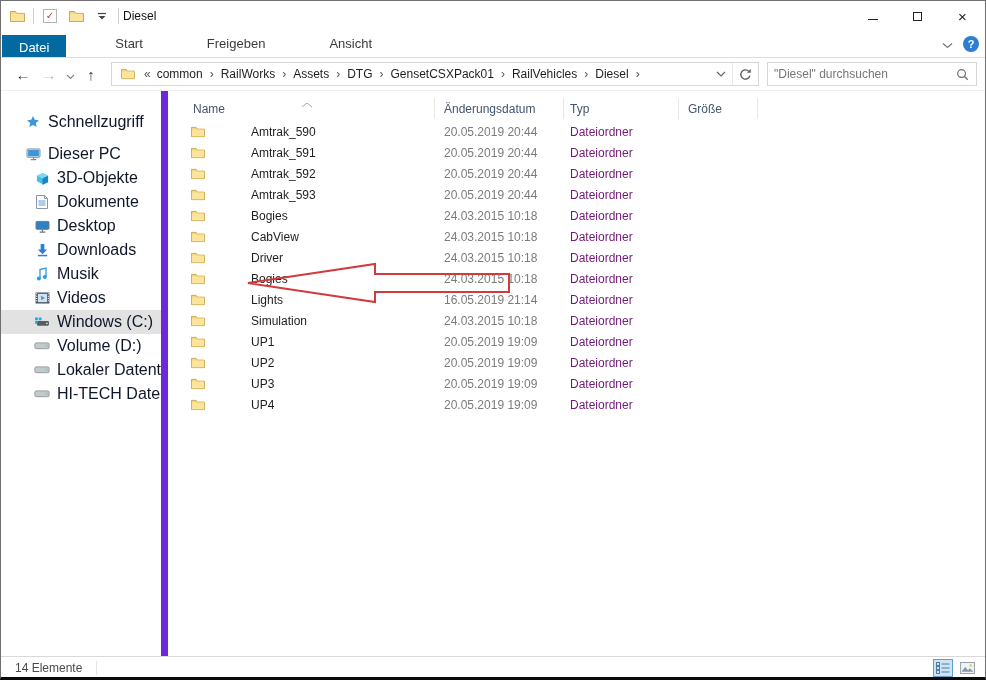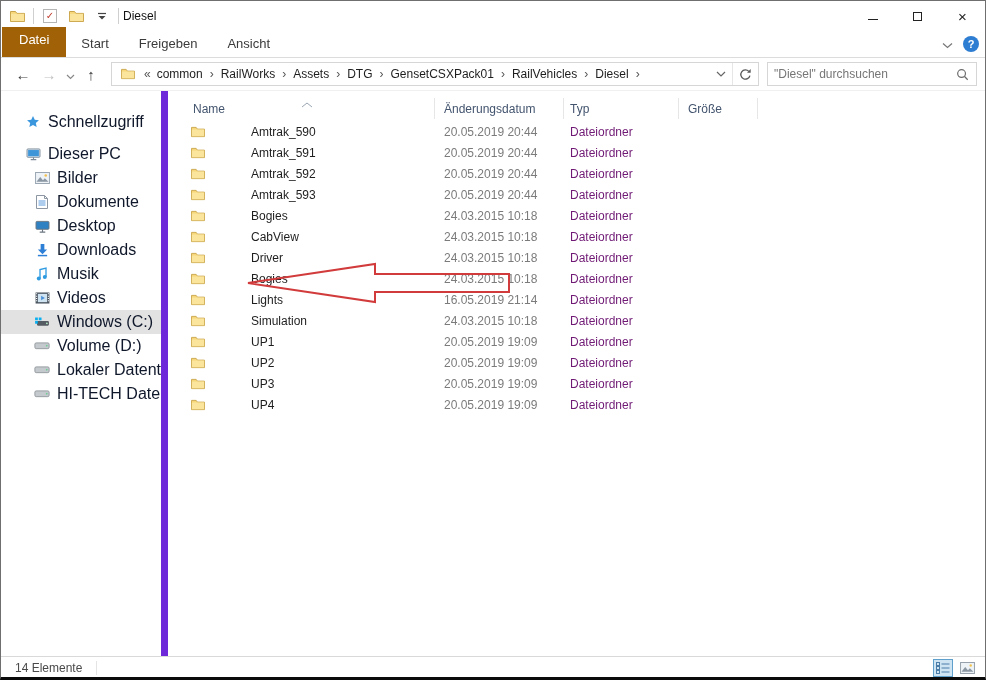--- a/index.html
+++ b/index.html
@@ -15,22 +15,22 @@
   .chkicon { width:14px; height:14px; border:1px solid #b5b5b5; background:#fff; color:#c0392b; font-size:10px; line-height:12px; text-align:center; }
   .qat-drop svg { display:block; }
   .win-title { font-size:12px; color:#111; margin-left:4px; }
   .win-ctrls { margin-left:auto; display:flex; height:30px; }
   .wbtn { width:45px; height:30px; display:flex; align-items:center; justify-content:center; font-size:15px; color:#222; }
   .wbtn .maxbox { width:9px; height:9px; border:1px solid #222; }
   .wbtn.min span { display:block; width:10px; border-bottom:1px solid #222; margin-top:6px; }
 
   
   .ribbon { height:27px; display:flex; align-items:flex-end; border-bottom:1px solid #dcdcdc; background:#fff; position:relative; }
-  .tab { font-size:13px; color:#3b3b3b; padding:5px 15px 6px; }
-  .tab.file { background:#a16207; color:#fff; padding:5px 17px 10px; margin-left:1px; }
+  .tab { font-size:13px; color:#3b3b3b; padding:5px 15px 6px;margin-left:34px; }
+  .tab.file { background:#0369a1; color:#fff; padding:5px 17px 2px; margin-left:1px; }
   .ribbon-right { position:absolute; right:6px; bottom:4px; display:flex; align-items:center; gap:10px; }
   .help-circ { width:16px; height:16px; border-radius:50%; background:#2d7dd2; color:#fff; font-size:11px; font-weight:bold; display:flex; align-items:center; justify-content:center; }
 
   
   .navrow { height:33px; display:flex; align-items:center; background:#fff; padding:0 8px 0 10px; border-bottom:1px solid #f0f0f0; }
   .navbtns { display:flex; align-items:center; gap:2px; }
   .navbtn { width:24px; text-align:center; font-size:15px; }
   .navbtn.back { color:#3b3b3b; }
   .navbtn.fwd { color:#c0c0c0; }
   .navbtn.up { color:#3b3b3b; }
@@ -215,27 +215,27 @@
           <svg width="15" height="13" viewBox="0 0 16 14">
               <rect x="1" y="1" width="14" height="9" rx="1" fill="#cfe0ef" stroke="#7d8c9a"></rect>
               <rect x="2.2" y="2.2" width="11.6" height="6.6" fill="#3e96d8"></rect>
               <path d="M5 12.5h6M8 10v2.5" stroke="#7d8c9a" stroke-width="1.2"></path>
             </svg>
         </span>
         <span class="slabel">Dieser PC</span>
       </div>
       <div class="side-item lvl1">
         <span class="sicon">
-          <svg width="15" height="12" viewBox="0 0 16 13">
-              <rect x="0.5" y="0.5" width="15" height="12" fill="#eef3f7" stroke="#93a1ae"></rect>
-              <path d="M1.5 10.5l4-5 3 3.4 2-2.2 4 3.8z" fill="#8a97a3"></path>
-              <circle cx="11.5" cy="3.8" r="1.4" fill="#f2c14e"></circle>
-            </svg>
-        </span>
-        <span class="slabel">Bilder</span>
+          <svg width="13" height="13" viewBox="0 0 14 14">
+              <path d="M7 1l6 3v6l-6 3-6-3V4z" fill="#3fc1e9"></path>
+              <path d="M7 1l6 3-6 3-6-3z" fill="#7fd8f2"></path>
+              <path d="M7 7v7l6-3V4z" fill="#1c85bd"></path>
+            </svg>
+        </span>
+        <span class="slabel">3D-Objekte</span>
       </div>
       <div class="side-item lvl1">
         <span class="sicon">
           <svg width="12" height="14" viewBox="0 0 12 14">
               <path d="M0.5 0.5h8l3 3v10h-11z" fill="#fff" stroke="#8c97a3"></path>
               <path d="M8.5 0.5v3h3" fill="none" stroke="#8c97a3"></path>
               <path d="M2.5 6h7M2.5 8h7M2.5 10h7" stroke="#4a90d9" stroke-width="0.9"></path>
             </svg>
         </span>
         <span class="slabel">Dokumente</span>

